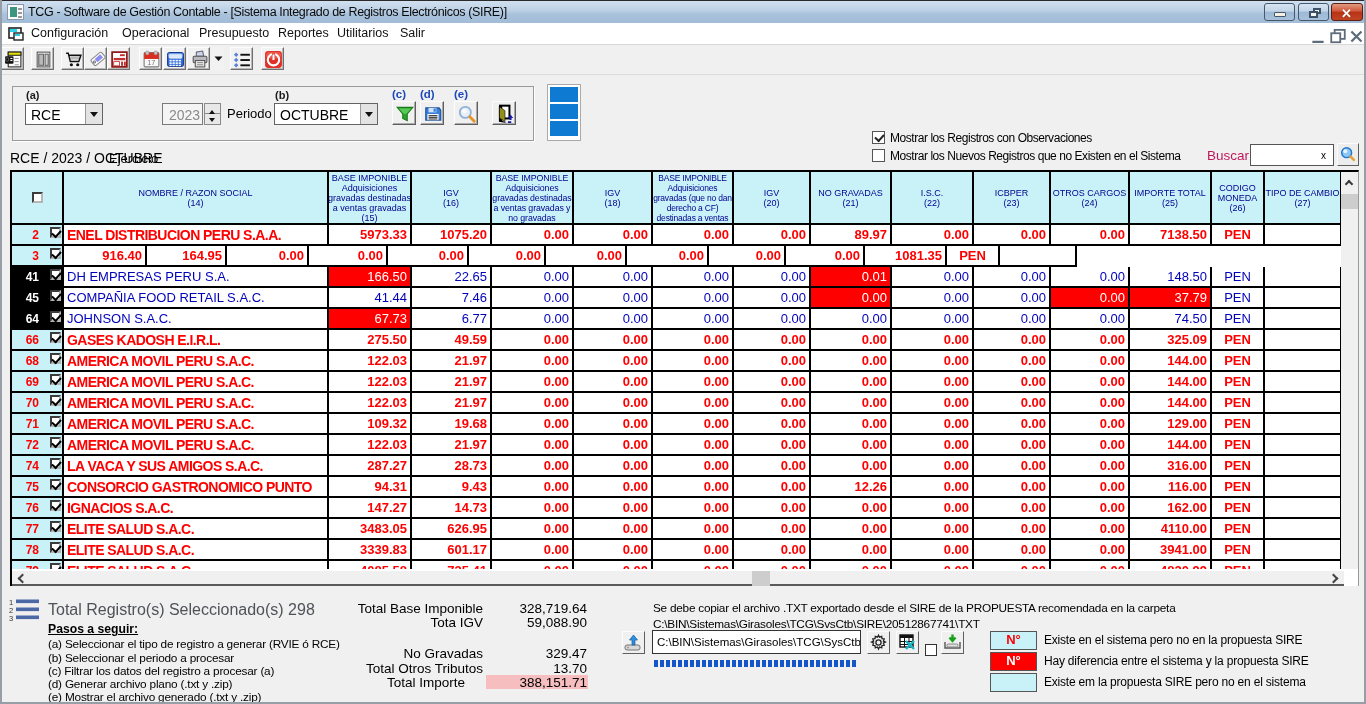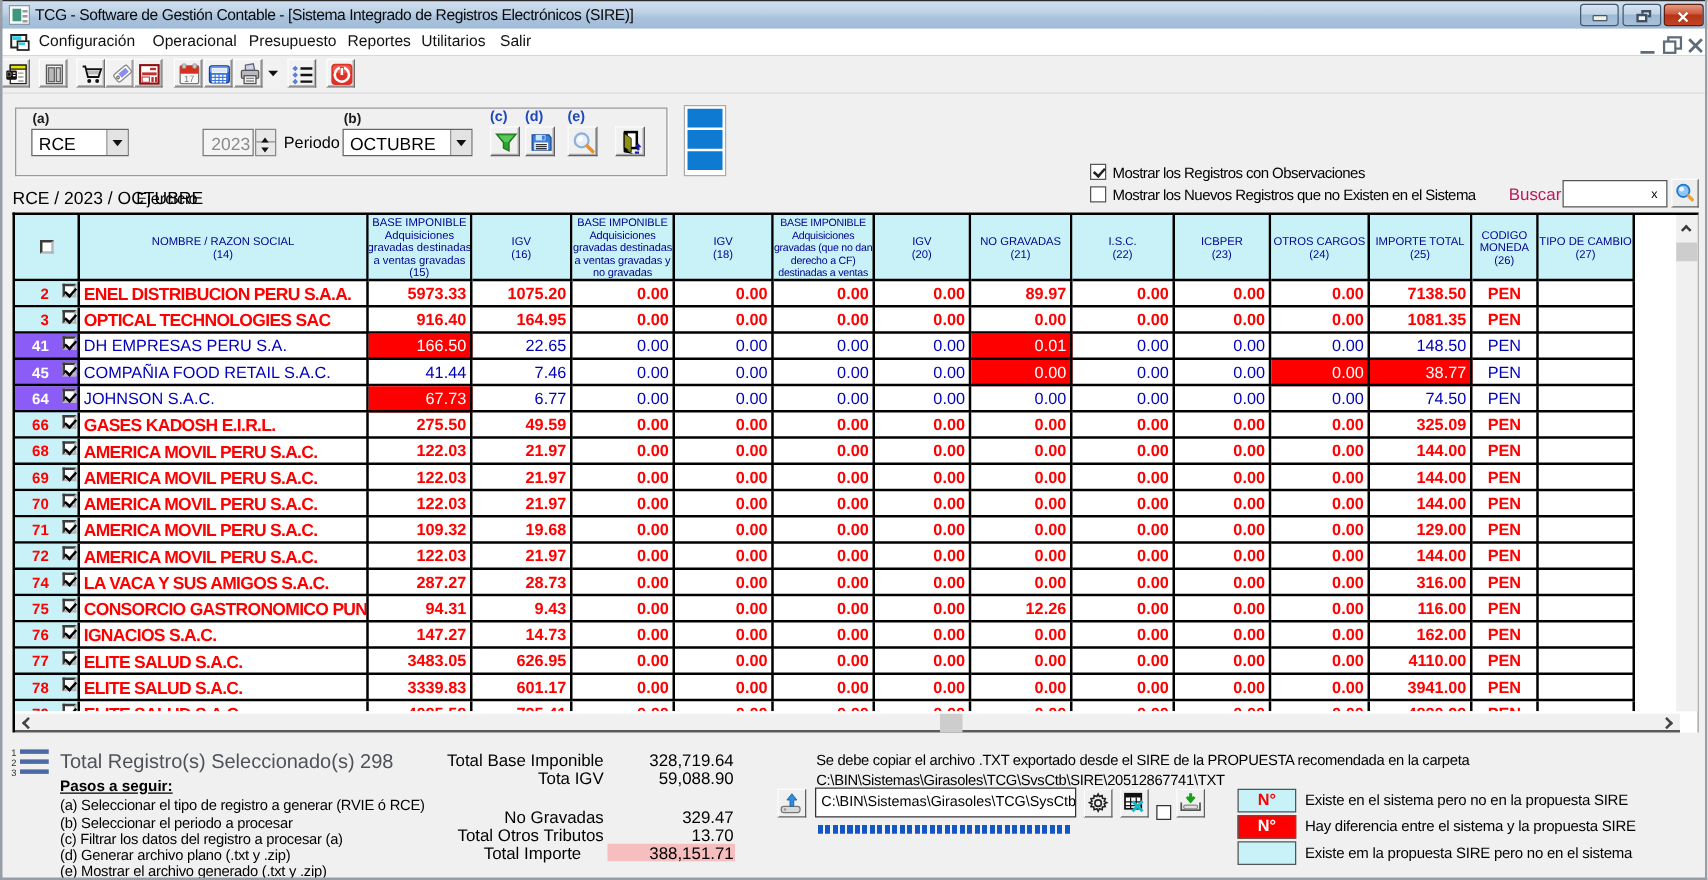--- a/index.html
+++ b/index.html
@@ -59,23 +59,23 @@
 #buscar-box{position:absolute;left:1250px;top:144px;width:84px;height:22px;background:#fff;border:1px solid #555;}
 #buscar-box span{position:absolute;right:7px;top:5px;font-size:10px;color:#000;}
 #buscar-btn{position:absolute;left:1337px;top:143px;width:22px;height:23px;background:#ededed;border:1px solid;border-color:#fcfcfc #5f5f5f #5f5f5f #fcfcfc;}
 #rcelabel{position:absolute;left:10px;top:150px;font-size:14px;color:#000;}
 
 #grid{position:absolute;left:10px;top:170px;width:1349px;height:416px;border-left:2px solid #000;border-top:2px solid #000;background:#fff;}
 .hrow{display:flex;height:53px;}
 .hc{background:#c8f2f8;border-right:2px solid #000;border-bottom:2px solid #000;color:#000090;font-size:9px;line-height:10px;text-align:center;display:flex;align-items:center;justify-content:center;overflow:hidden;white-space:nowrap;}
 .tr{display:flex;height:21px;}
 .td{border-right:2px solid #000;border-bottom:2px solid #000;font-size:13px;overflow:hidden;white-space:nowrap;position:relative;}
-.c1{width:52px}.c2{width:231px}.c3{width:83px}.c4{width:80px}.c5{width:82px}.c6{width:79px}.c7{width:81px}.c8{width:77px}.c9{width:81px}.c10{width:82px}.c11{width:77px}.c12{width:79px}.c13{width:82px}.c14{width:53px}.c15{width:77px}
+.c1{width:52px}.c2{width:265px}.c3{width:83px}.c4{width:80px}.c5{width:82px}.c6{width:79px}.c7{width:81px}.c8{width:77px}.c9{width:81px}.c10{width:82px}.c11{width:77px}.c12{width:79px}.c13{width:82px}.c14{width:53px}.c15{width:77px}
 .td.c1{background:#c8f2f8;}
-.td.c1.redcell{background:#8b5cf6;}
+.td.c1.redcell{background:#000000;}
 .rn{position:absolute;right:23px;top:3px;font-size:12px;font-weight:bold;color:#ff0000;}
 .redcell .rn{color:#fff;}
 .rowck{position:absolute;right:1px;top:2px;width:11px;height:11px;background:#fff;border:2px solid;border-color:#3c3c3c #b5b5b5 #b5b5b5 #3c3c3c;}
 .rowck:after{content:"";position:absolute;left:0px;top:1px;width:7px;height:4px;border-left:2px solid #000;border-bottom:2px solid #000;transform:rotate(-48deg);}
 .name{padding-left:3px;padding-top:2px;}
 .name.rb{font-size:14px;letter-spacing:-0.55px;}
 .num{text-align:right;padding-right:3px;padding-top:2px;}
 .ctr{text-align:center;padding-top:2px;}
 .rb{color:#ff0000;font-weight:bold;}
 .bl{color:#0000bb;font-weight:normal;}
@@ -394,21 +394,20 @@
         <div class="td c12 num rb">0.00</div>
         <div class="td c13 num rb">7138.50</div>
         <div class="td c14 ctr rb">PEN</div>
         <div class="td c15"></div>
       </div>
       <div class="tr">
         <div class="td c1">
           <span class="rn">3</span>
           <span class="rowck"></span>
         </div>
-        <div class="td c2 name rb">OPTICAL TECHNOLOGIES SAC</div>
         <div class="td c3 num rb">916.40</div>
         <div class="td c4 num rb">164.95</div>
         <div class="td c5 num rb">0.00</div>
         <div class="td c6 num rb">0.00</div>
         <div class="td c7 num rb">0.00</div>
         <div class="td c8 num rb">0.00</div>
         <div class="td c9 num rb">0.00</div>
         <div class="td c10 num rb">0.00</div>
         <div class="td c11 num rb">0.00</div>
         <div class="td c12 num rb">0.00</div>
@@ -445,21 +444,21 @@
         <div class="td c3 num bl">41.44</div>
         <div class="td c4 num bl">7.46</div>
         <div class="td c5 num bl">0.00</div>
         <div class="td c6 num bl">0.00</div>
         <div class="td c7 num bl">0.00</div>
         <div class="td c8 num bl">0.00</div>
         <div class="td c9 num bl rc">0.00</div>
         <div class="td c10 num bl">0.00</div>
         <div class="td c11 num bl">0.00</div>
         <div class="td c12 num bl rc">0.00</div>
-        <div class="td c13 num bl rc">38.77</div>
+        <div class="td c13 num bl rc">37.79</div>
         <div class="td c14 ctr bl">PEN</div>
         <div class="td c15"></div>
       </div>
       <div class="tr">
         <div class="td c1 redcell">
           <span class="rn">64</span>
           <span class="rowck"></span>
         </div>
         <div class="td c2 name bl">JOHNSON S.A.C.</div>
         <div class="td c3 num bl rc">67.73</div>

